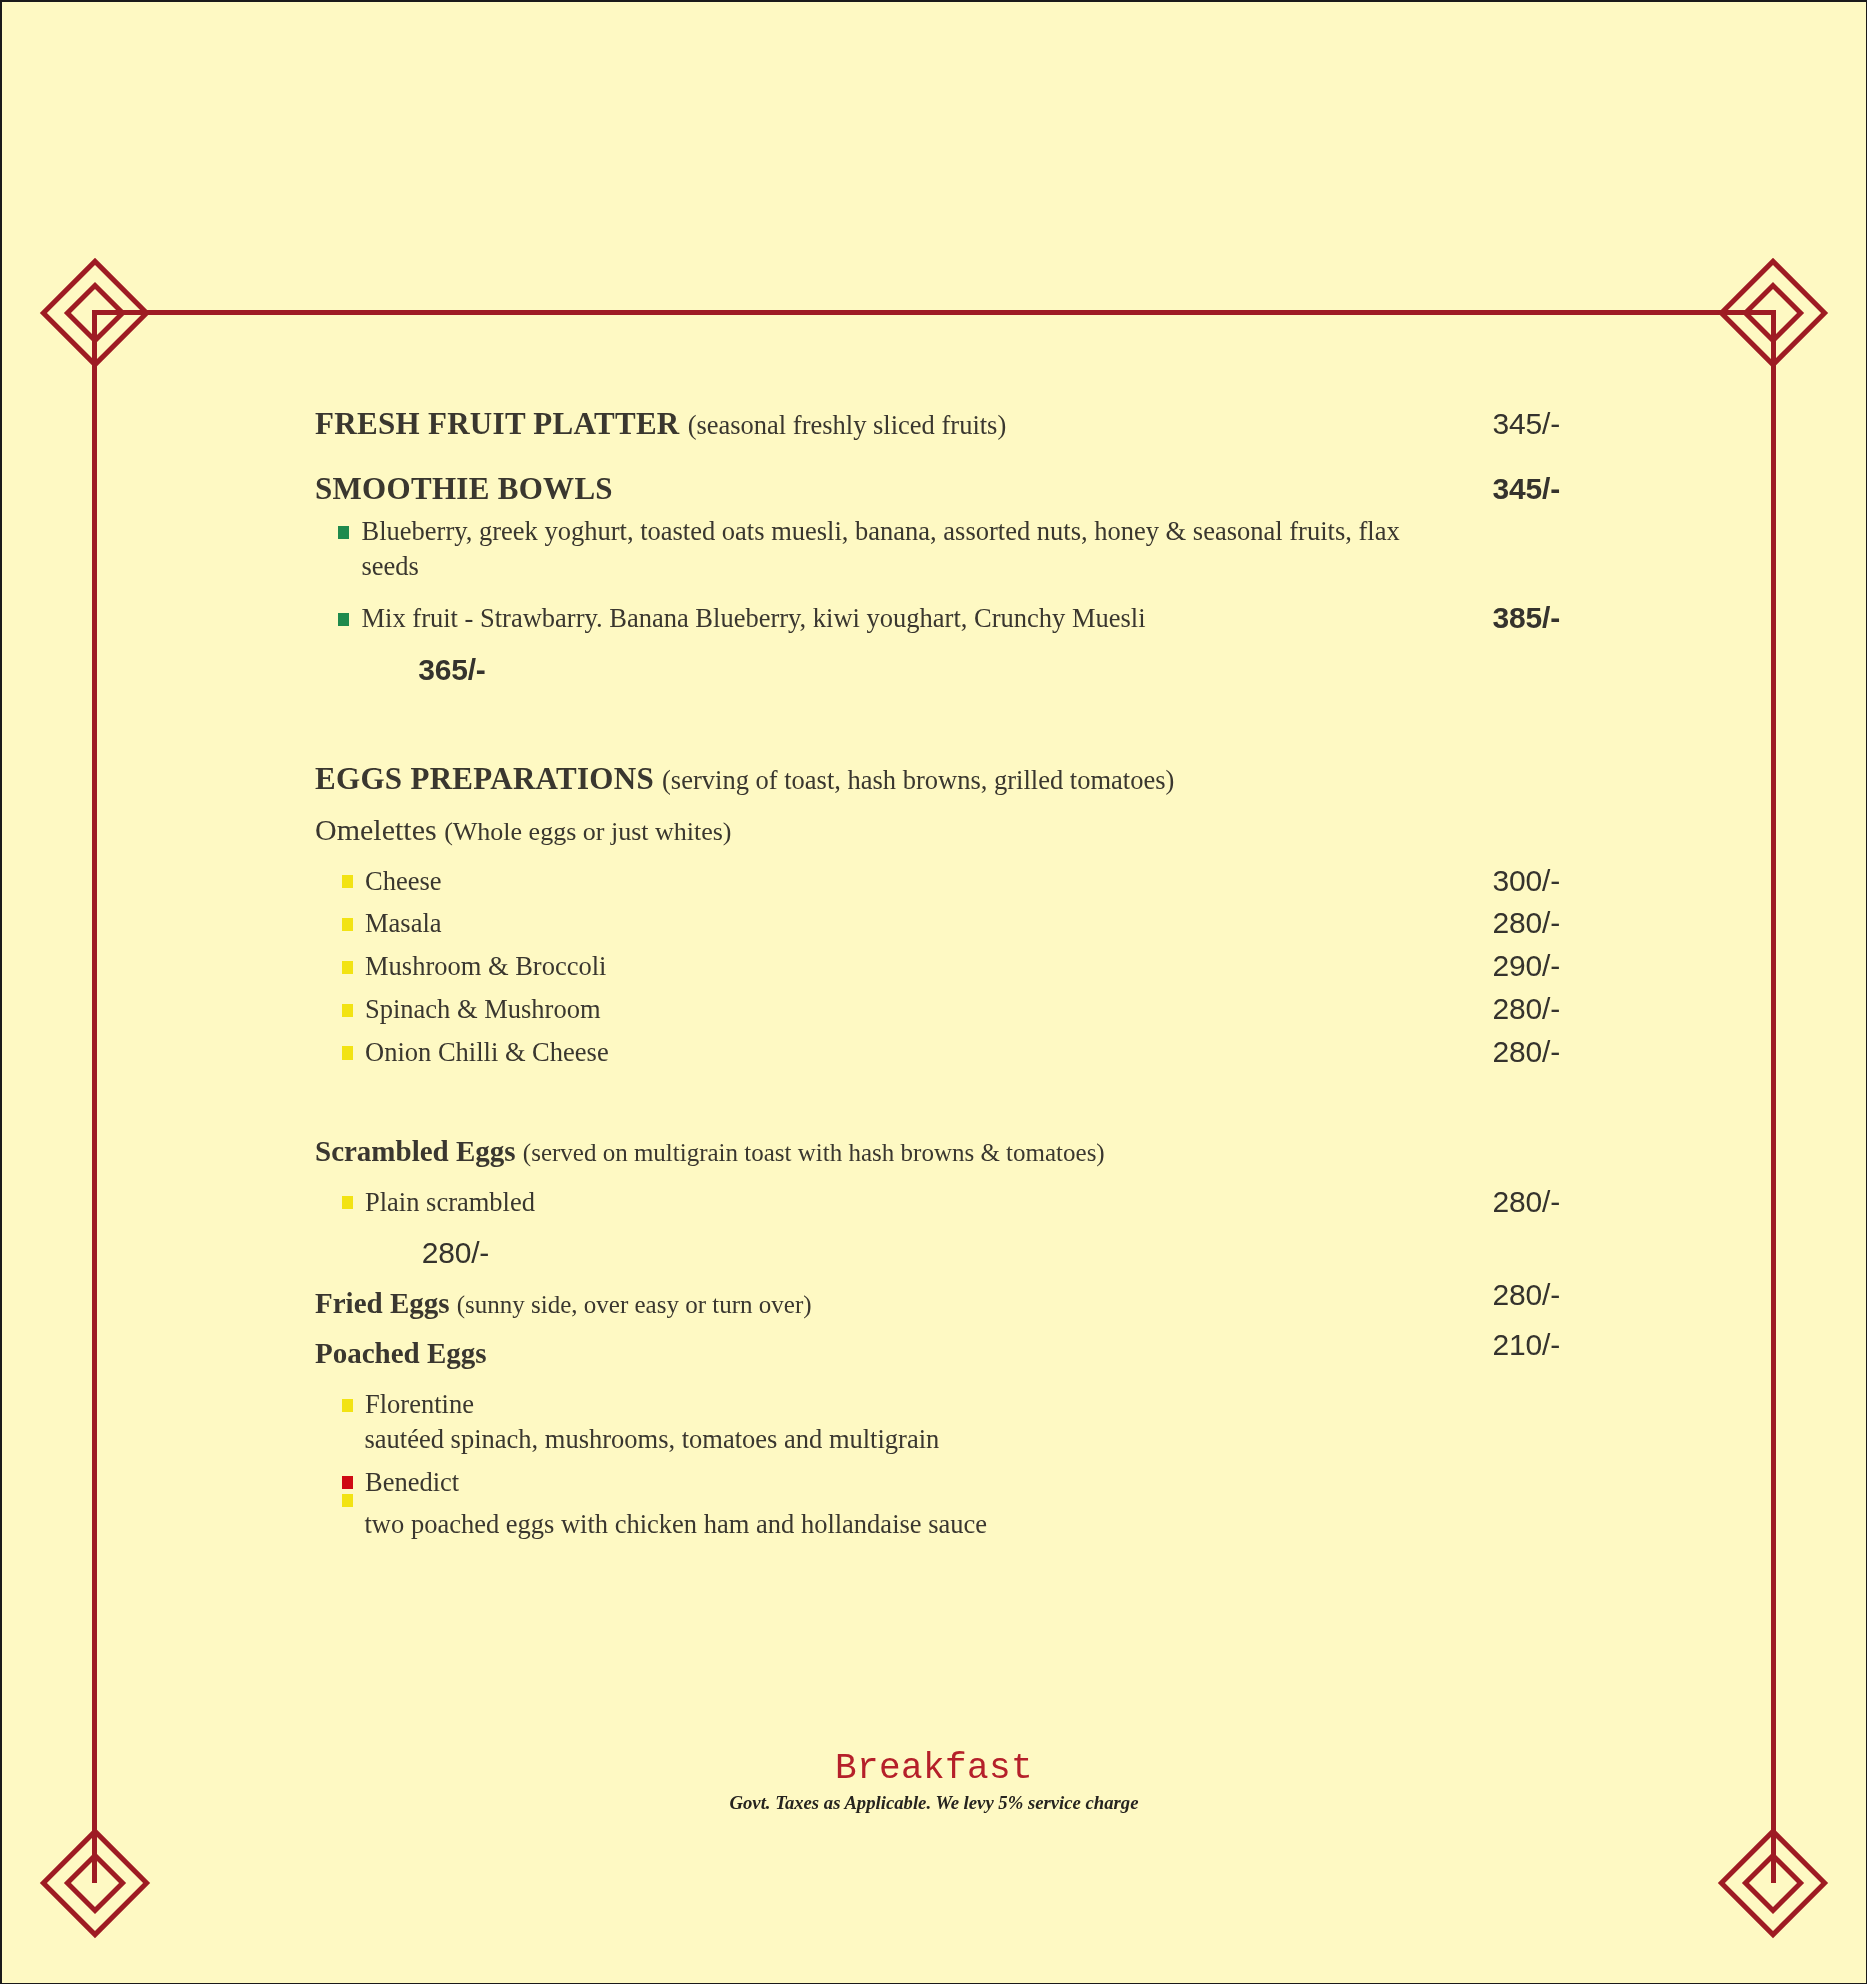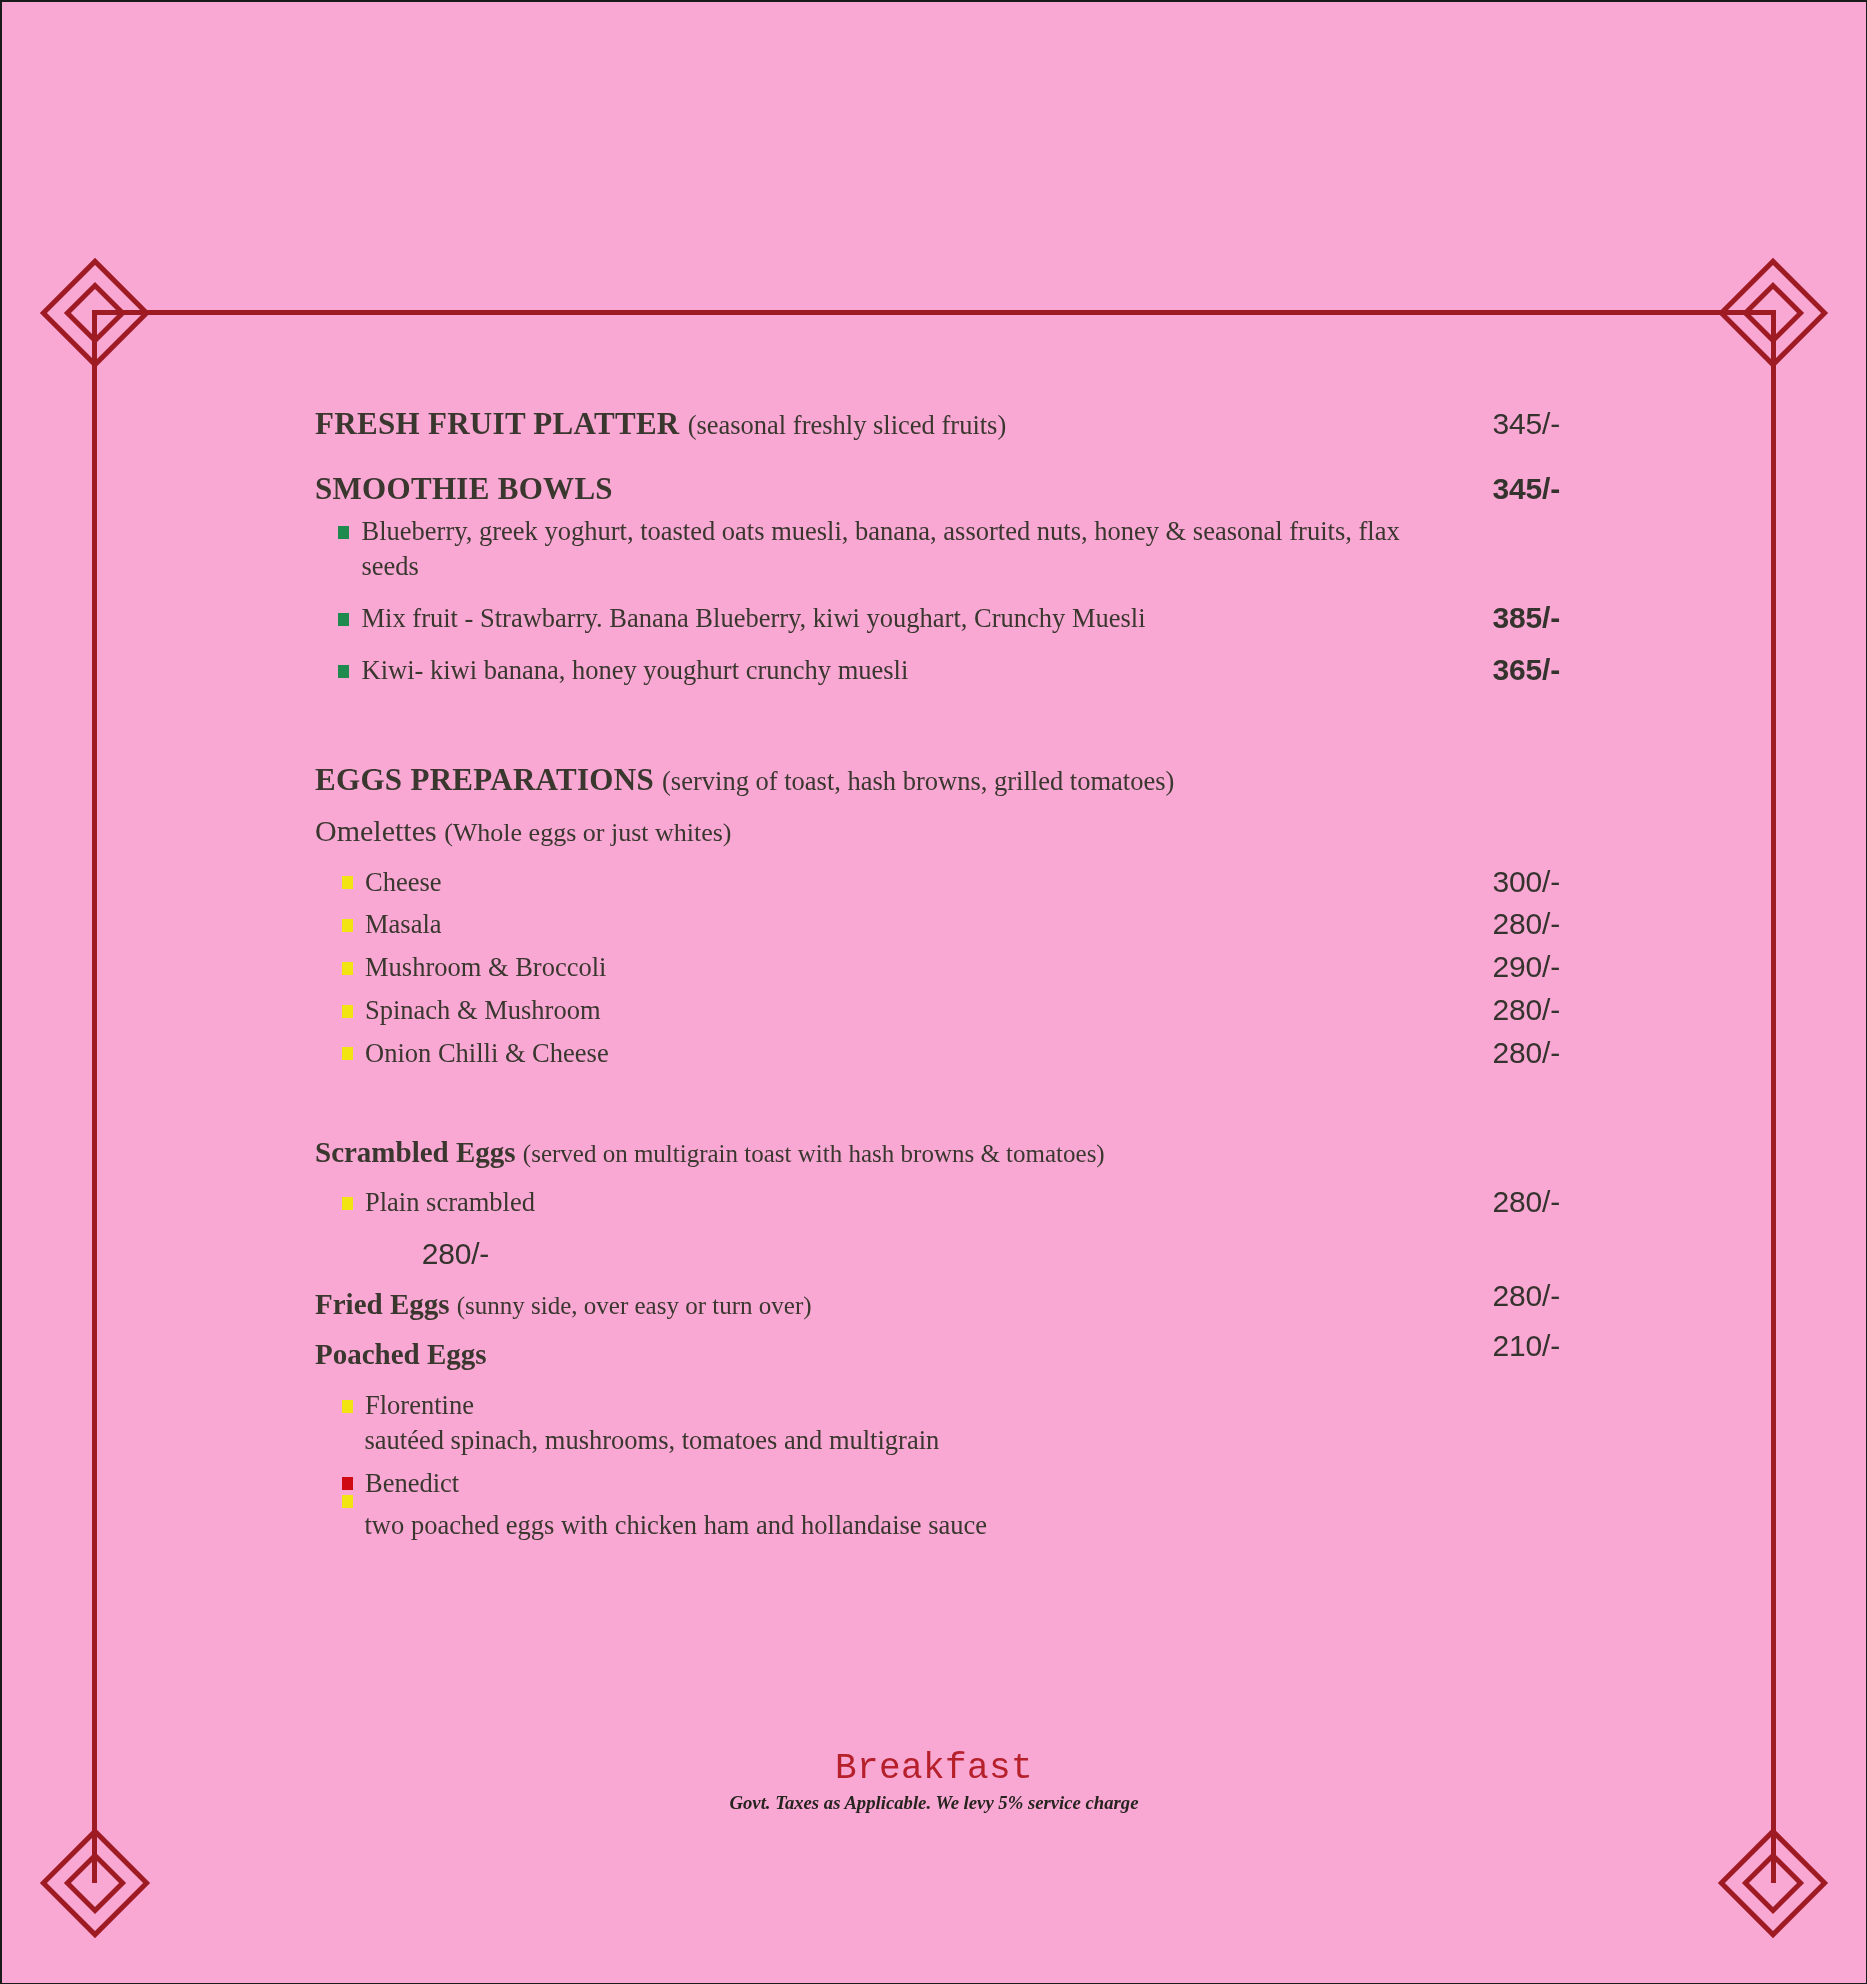--- a/index.html
+++ b/index.html
@@ -6,21 +6,21 @@
   html, body {
     margin: 0;
     padding: 0;
     background: #ffffff;
   }
 
   .page {
     position: relative;
     width: 1868px;
     height: 1985px;
-    background: #f9a8d4;
+    background: #fef9c3;
     box-sizing: border-box;
     border: 2.3px solid #1a1a1a;
     overflow: hidden;
     font-family: "Liberation Serif", "DejaVu Serif", serif;
   }
 
   
   .frame-line-top {
     position: absolute;
     left: 90px;
@@ -284,24 +284,20 @@
         <div class="bullet-item">
           <span class="bullet green"></span>
           <span class="bullet-text">Mix fruit - Strawbarry. Banana Blueberry, kiwi youghart, Crunchy Muesli</span>
         </div>
         <div class="price bold">385/-</div>
       </div>
 
       <div class="gap-s"></div>
 
       <div class="bullet-row">
-        <div class="bullet-item">
-          <span class="bullet green"></span>
-          <span class="bullet-text">Kiwi- kiwi banana, honey youghurt crunchy muesli</span>
-        </div>
         <div class="price bold">365/-</div>
       </div>
     </div>
 
     <div class="gap-xl"></div>
 
     <div class="row">
       <div class="left section-title">
         <span>EGGS PREPARATIONS</span>
         <span class="note">(serving of toast, hash browns, grilled tomatoes)</span>

